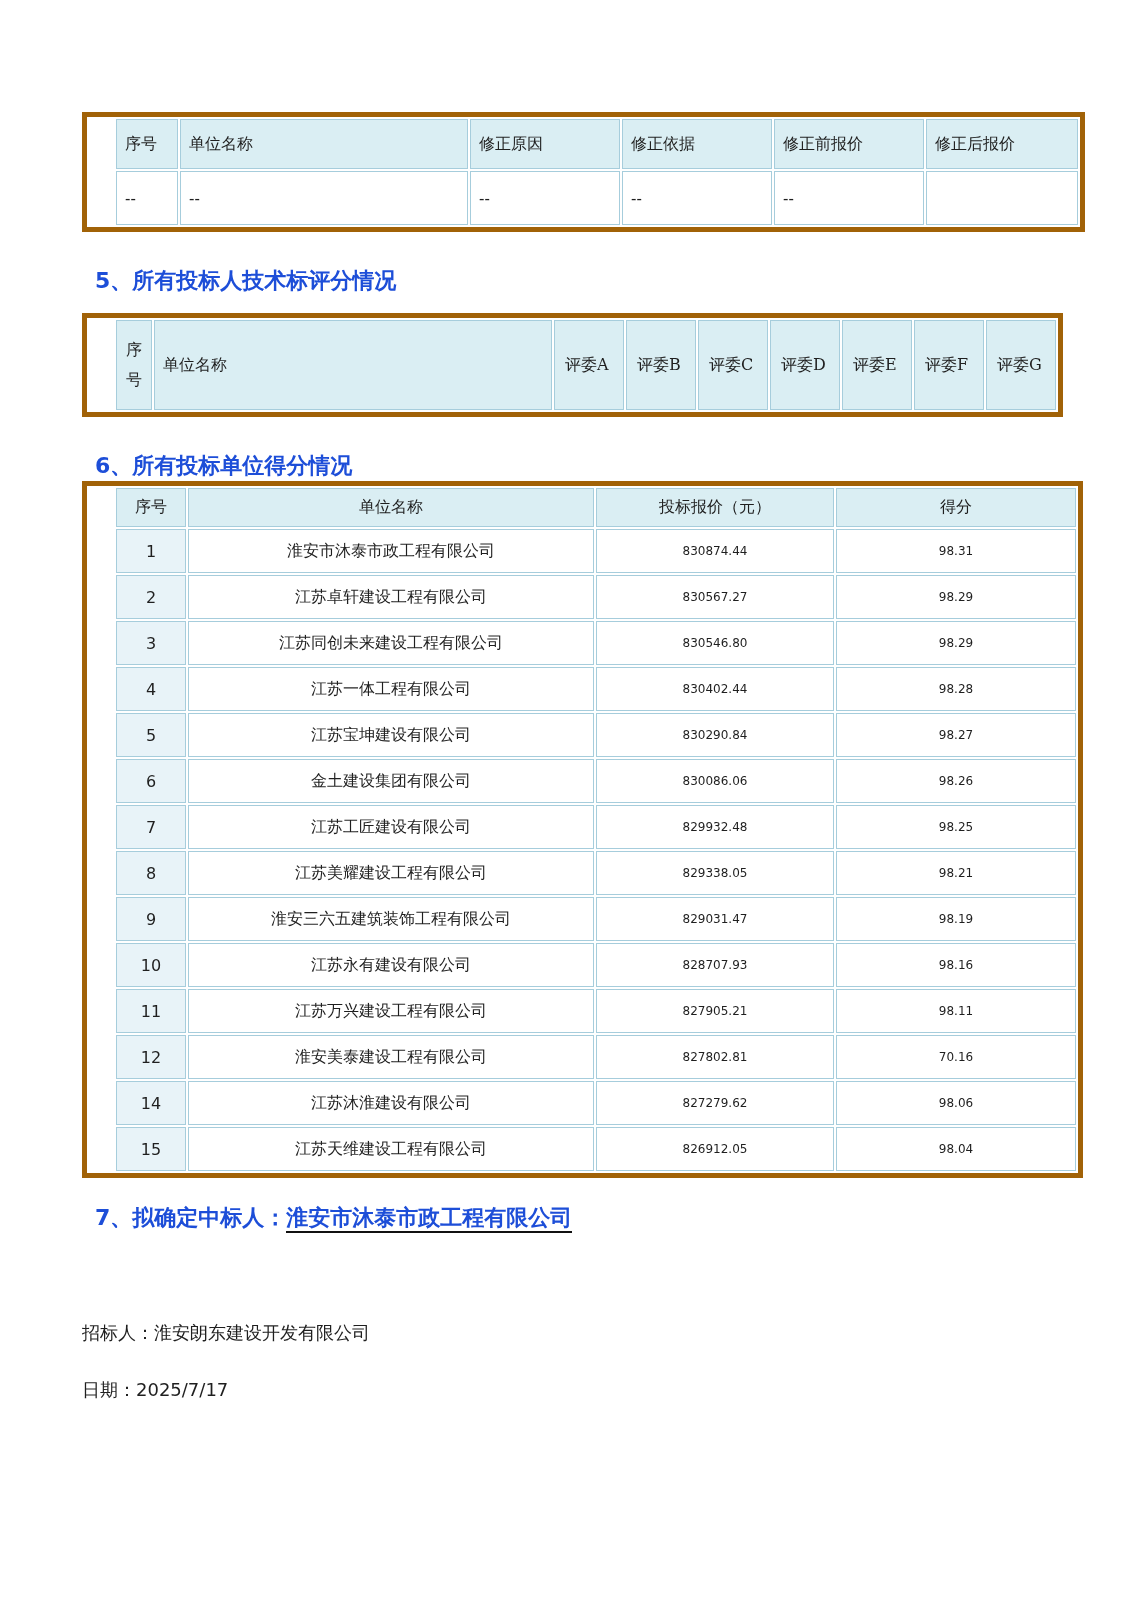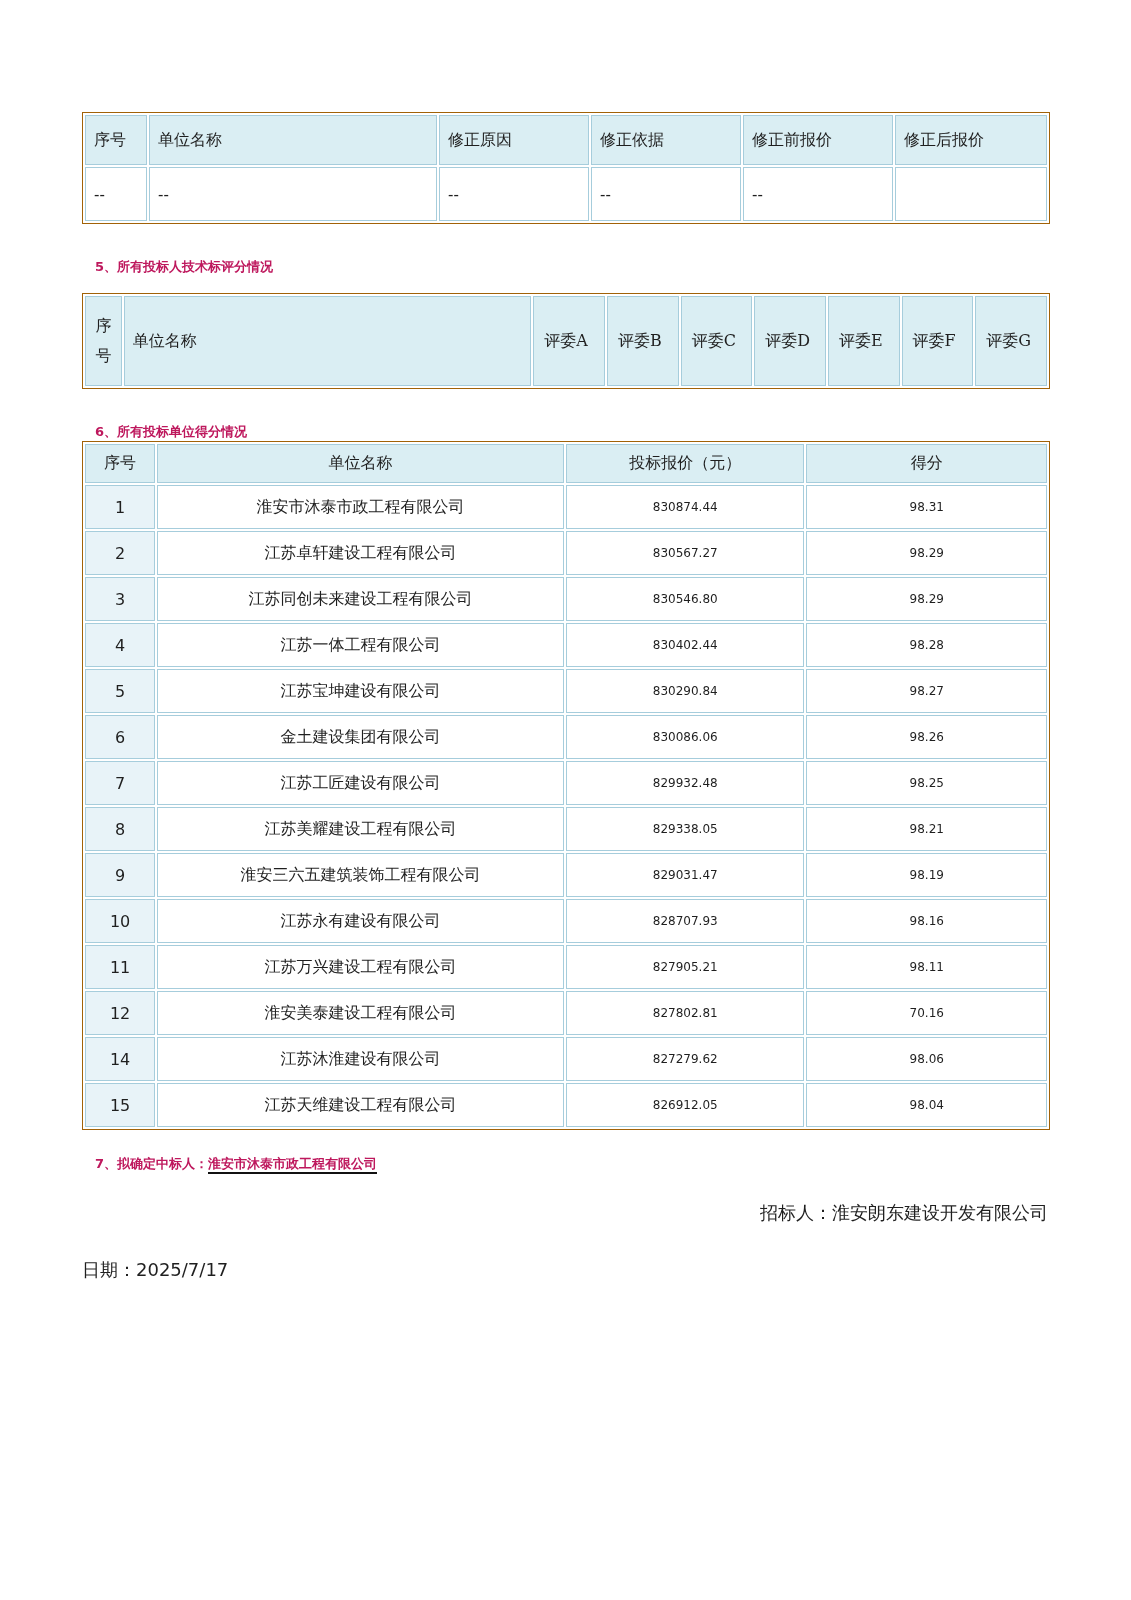--- a/index.html
+++ b/index.html
@@ -9,22 +9,23 @@
     background:#ffffff;
     font-family:"DejaVu Serif","Liberation Serif",serif;
     color:#1f1f1f;
     position:relative;
     overflow:hidden;
   }
   table{
     border-collapse:separate;
     border-spacing:2px;
     width:100%;
-    border:1px solid #a16207;
+    border:5px solid #a16207;
     table-layout:fixed;
+    padding-left:27px;
   }
   th,td{
     border:1px solid #a6cddc;
     background:#ffffff;
     font-weight:normal;
     font-size:16px;
     overflow:hidden;
   }
   
   .t-correction th{
@@ -47,21 +48,21 @@
   }
   .t-score td{
     text-align:center;padding:2px 6px;height:38px;vertical-align:middle;
   }
   .t-score td.c-idx{background:#e8f3f8;font-family:"DejaVu Sans","Liberation Sans",sans-serif;font-size:16px;}
   .t-score td.c-price,.t-score td.c-score{font-family:"DejaVu Sans","Liberation Sans",sans-serif;font-size:12px;}
   .num{font-family:"DejaVu Sans","Liberation Sans",sans-serif;}
   
   .sec-heading{
     font-family:"DejaVu Sans","Liberation Sans",sans-serif;
-    font-weight:bold;font-size:13px;color:#be185d;
+    font-weight:bold;font-size:22px;color:#1d4ed8;
     margin:0 0 0 13px;
   }
   .h5{margin-top:34px;margin-bottom:17px;}
   .h6{margin-top:34px;margin-bottom:0;}
   .h7{margin-top:25px;}
   .winner-underline{
     font-weight:bold;
     border-bottom:2.5px solid #111;
     padding-bottom:1px;
   }
@@ -75,22 +76,21 @@
     color:#1a1a1a;
   }
   .notice .date{
     font-family:"DejaVu Sans","Liberation Sans",sans-serif;
     font-weight:bold;
     border-bottom:2px solid #111;
     padding:0 3px 0 3px;
   }
   
   .sign-line{
-    margin-top:28px;
-    text-align:right;
+    margin-top:88px;
     font-size:18px;
     padding-right:2px;
   }
   .date-line{
     margin-top:33px;
     text-align:left;
     font-size:18px;
     padding-right:40px;
   }
 </style>

